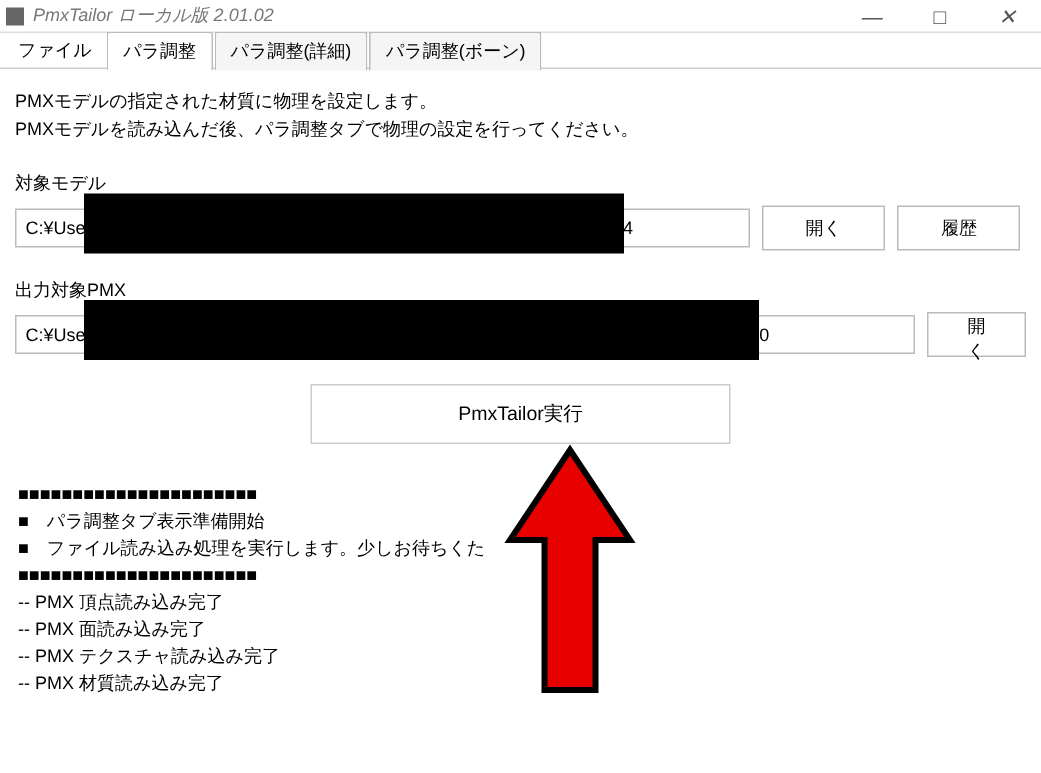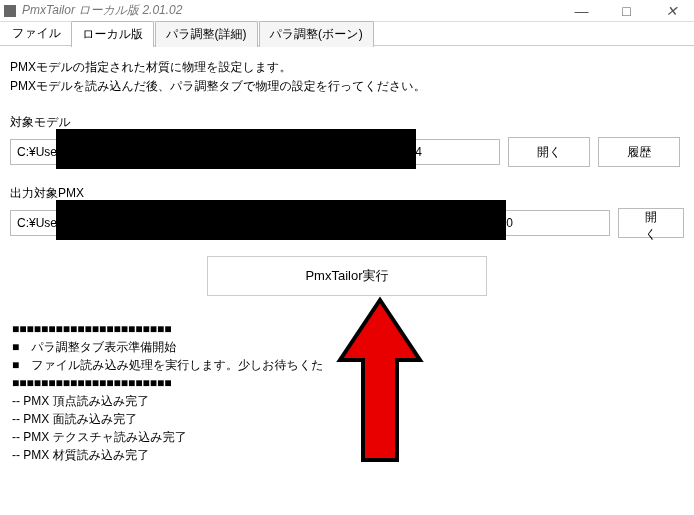--- a/index.html
+++ b/index.html
@@ -143,21 +143,21 @@
   <div class="titlebar-controls">
     <div class="tb-btn">—</div>
     <div class="tb-btn">□</div>
     <div class="tb-btn">✕</div>
   </div>
 </div>
 
 <div class="menubar">
   <div class="menu-item">ファイル</div>
   <div class="tab-strip">
-    <div class="tab active">ローカル版</div>
+    <div class="tab active">パラ調整</div>
     <div class="tab">パラ調整(詳細)</div>
     <div class="tab">パラ調整(ボーン)</div>
   </div>
 </div>
 
 <div class="content">
   <div class="desc">
     <div>PMXモデルの指定された材質に物理を設定します。</div>
     <div>PMXモデルを読み込んだ後、パラ調整タブで物理の設定を行ってください。</div>
   </div>

